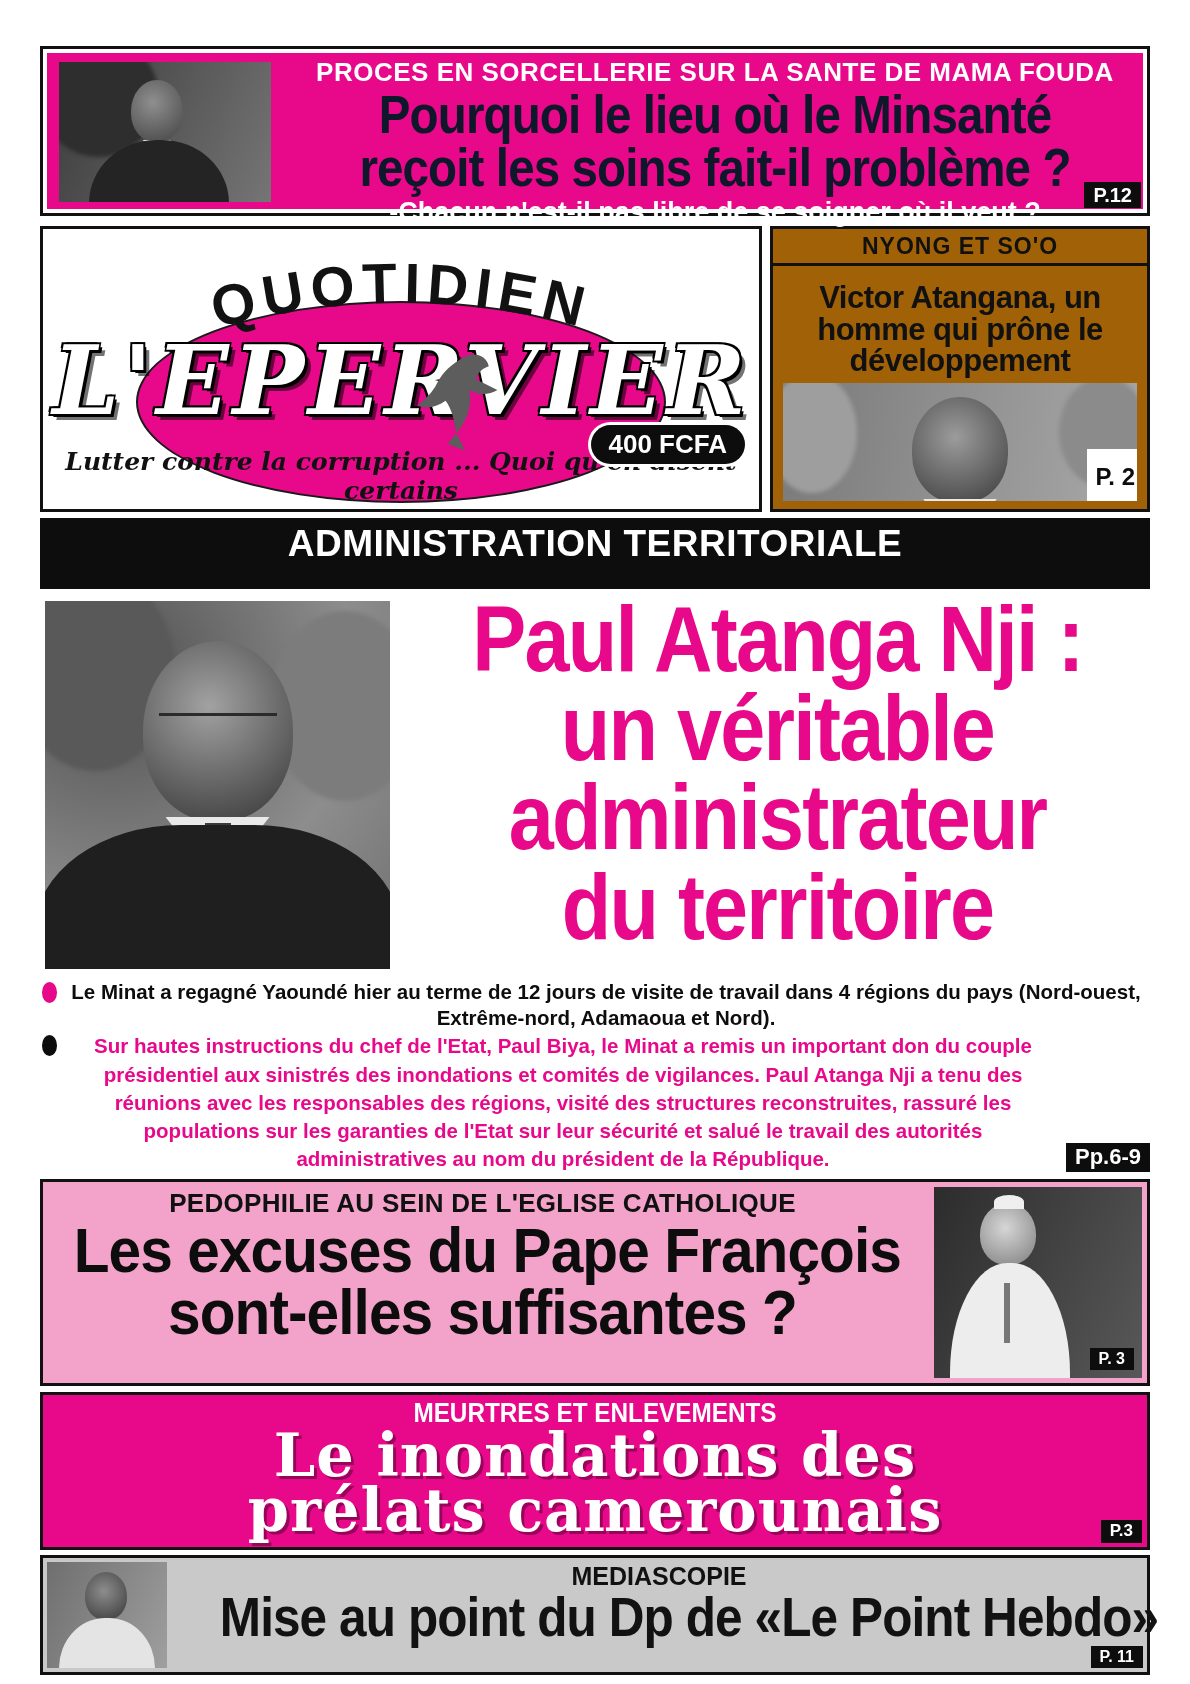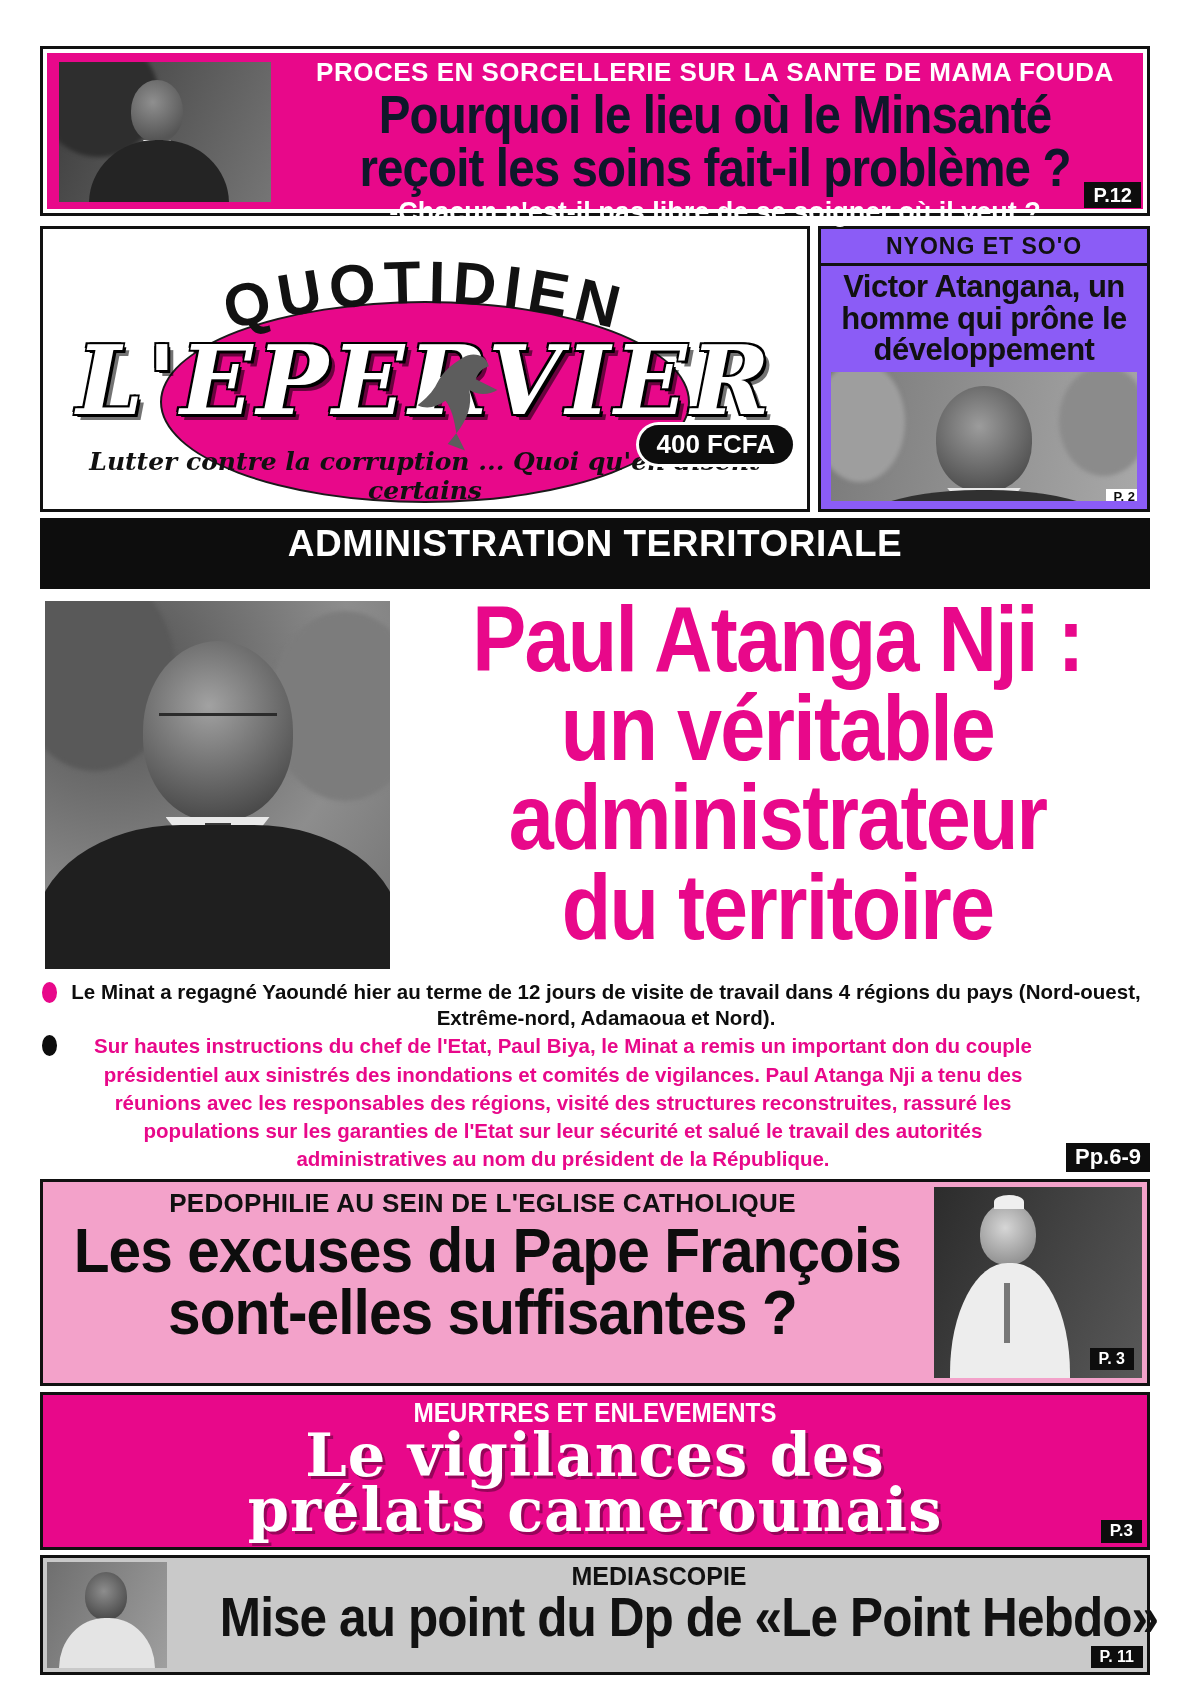--- a/index.html
+++ b/index.html
@@ -10,21 +10,21 @@
   }
   .page { width:1110px; margin:0 auto; padding-top:46px; }
 
   
   .chip-dark {
     position:absolute; background:#0d0d0d; color:#fff; font-weight:bold;
     font-size:20px; padding:2px 9px; line-height:1.1;
   }
   .chip-light {
     position:absolute; background:#fff; color:#0d0d0d; font-weight:bold;
-    font-size:13px; padding:1px 8px; line-height:1.1;
+    font-size:24px; padding:15px 8px; line-height:1.1;
   }
   .cond { display:block; transform:scaleX(.88); transform-origin:center; white-space:nowrap; }
 
   
   .photo { position:relative; overflow:hidden; background:linear-gradient(120deg,#6c6c6c,#9a9a9a); }
   .photo .blob1, .photo .blob2 { position:absolute; border-radius:50%; filter:blur(2px); }
   .photo .head { position:absolute; border-radius:50% 50% 46% 46%; }
   .photo .torso { position:absolute; border-radius:48% 48% 0 0 / 90% 90% 0 0; }
   .photo .shirt { position:absolute; background:#e9e9e9; }
   .photo .tie { position:absolute; background:#2a2a2a; }
@@ -64,30 +64,30 @@
   .price {
     position:absolute; right:14px; top:196px; z-index:4;
     background:#0d0d0d; color:#fff; font-weight:bold; font-size:26px;
     padding:4px 18px; border-radius:26px; box-shadow:0 0 0 3px #fff;
   }
   .tagline {
     position:absolute; left:0; right:0; bottom:4px; text-align:center;
     font-family:"DejaVu Serif", serif; font-style:italic; font-weight:bold; font-size:25px; color:#111;
   }
   .mast-right {
-    width:332px; background:#8b5cf6; border:3px solid #111;
+    width:380px; background:#a16207; border:3px solid #111;
     display:flex; flex-direction:column;
   }
   .sb-kicker {
     text-align:center; font-weight:bold; font-size:23px; letter-spacing:1px;
     padding:4px 0 3px; border-bottom:3px solid #111;
   }
   .sb-headline {
     text-align:center; font-weight:bold; font-size:31px; line-height:1.02;
-    letter-spacing:-.5px; padding:5px 4px 4px;
+    letter-spacing:-.5px; padding:16px 4px 4px;
   }
   .sb-photo { position:relative; flex:1; margin:2px 10px 8px; }
   .sb-ref { right:-6px; bottom:-4px; }
 
   
   .section-banner {
     margin-top:6px; background:#0d0d0d; color:#fff; text-align:center;
     font-weight:bold; font-size:37px; letter-spacing:.5px; padding:5px 0 24px;
   }
 
@@ -247,21 +247,21 @@
       <div class="tie" style="left:70px;top:96px;width:6px;height:60px;background:#777;"></div>
       <span class="chip-dark pope-ref" style="font-size:16px;">P. 3</span>
     </div>
   </div>
 
   <div class="prelats">
     <div class="pr-kicker">
         <span class="cond" style="transform:scaleX(.9);">MEURTRES ET ENLEVEMENTS</span>
       </div>
     <div class="pr-headline">
-      <span class="cond" style="transform:scaleX(1);">Le vigilances des</span>
+      <span class="cond" style="transform:scaleX(1);">Le inondations des</span>
       <span class="cond" style="transform:scaleX(1);">prélats camerounais</span>
     </div>
     <span class="chip-dark pr-ref" style="font-size:17px;">P.3</span>
   </div>
 
   <div class="media">
     <div class="photo" style="background:linear-gradient(115deg,#6f6f6f,#9f9f9f);">
       <div class="head" style="left:38px;top:10px;width:42px;height:48px;background:radial-gradient(circle at 45% 40%,#8d8d8d,#474747 80%);"></div>
       <div class="torso" style="left:12px;top:56px;width:96px;height:56px;background:#e4e4e4;"></div>
     </div>

